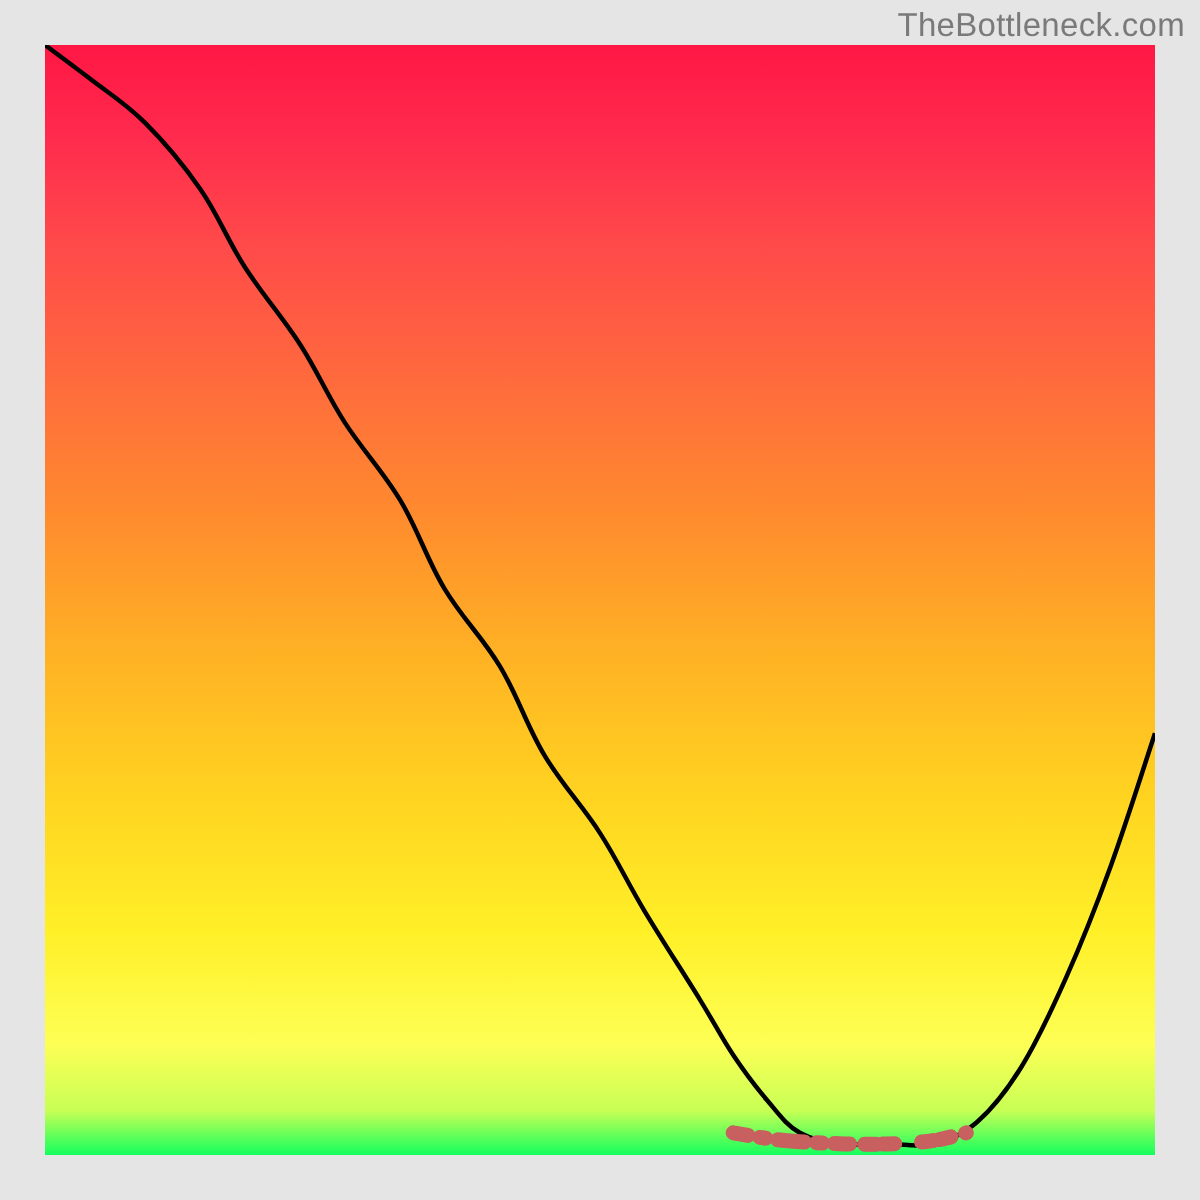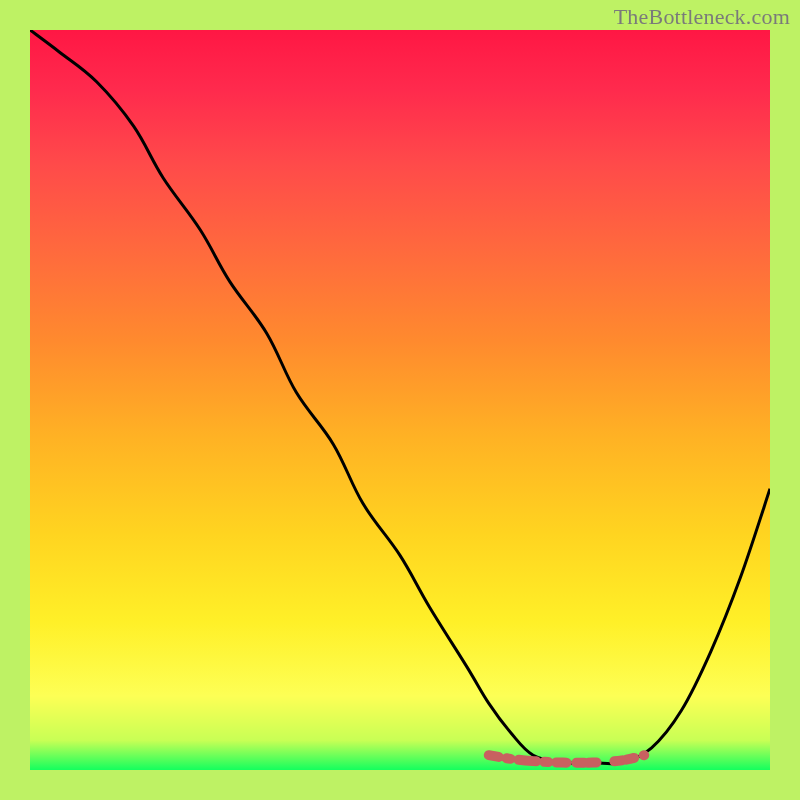--- a/index.html
+++ b/index.html
@@ -7,22 +7,21 @@
     padding: 0;
     width: 800px;
     height: 800px;
     background: #000;
     overflow: hidden;
     font-family: -apple-system, BlinkMacSystemFont, "Segoe UI", Arial, sans-serif;
   }
   .frame {
     position: absolute;
     inset: 0;
-    background: #bef264;
-    font-family: Liberation Serif, serif;
+    background: #e5e5e5;
   }
   .watermark {
     position: absolute;
     top: 4px;
     right: 10px;
     color: #7a7a7a;
     font-size: 22px;
     font-weight: 400;
     letter-spacing: 0.2px;
     z-index: 5;

